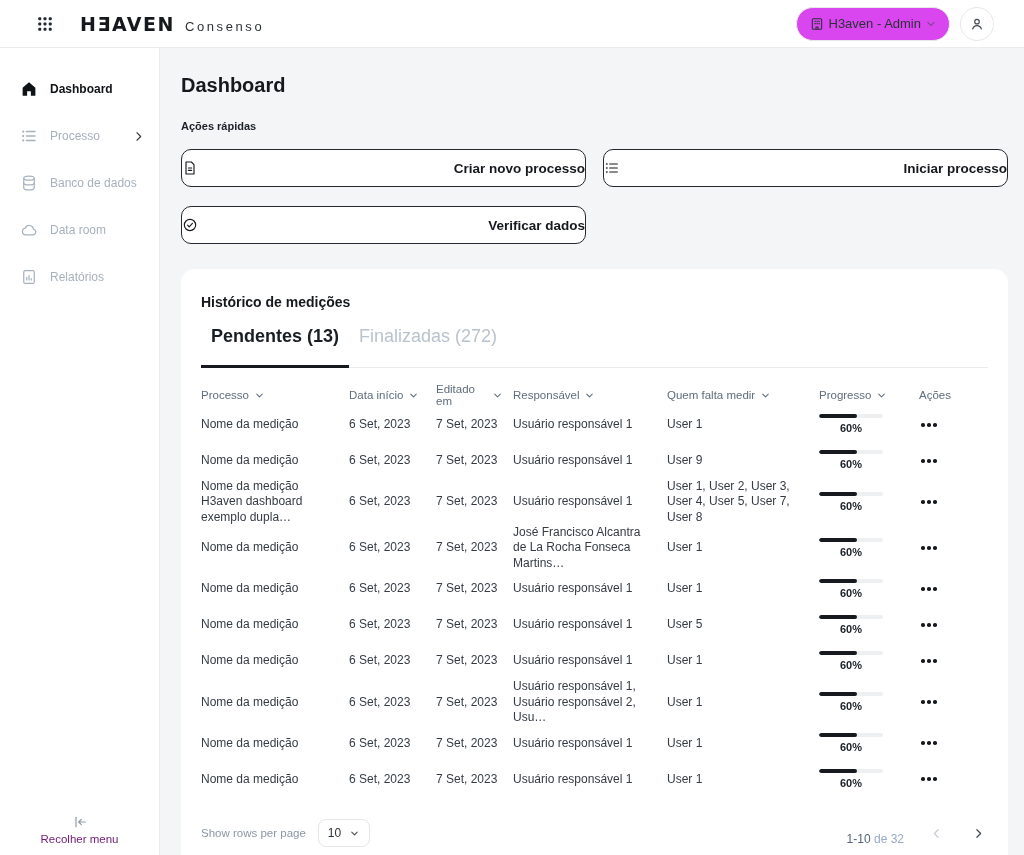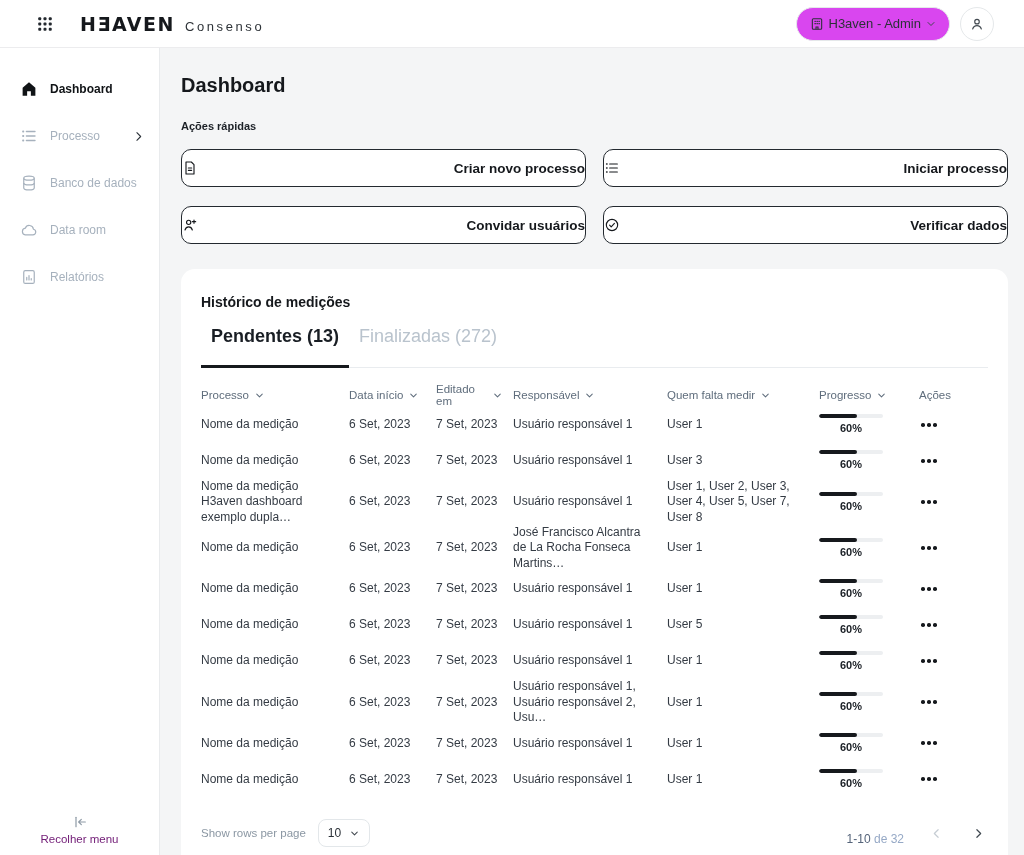--- a/index.html
+++ b/index.html
@@ -215,30 +215,20 @@
         <span class="ic">
           <svg width="16" height="16" viewBox="0 0 24 24" fill="none" stroke="currentColor" stroke-width="1.8" stroke-linecap="round">
             <path d="M8.5 6h11.5M8.5 12h11.5M8.5 18h11.5"></path>
               <path d="M4 6h.5M4 12h.5M4 18h.5" stroke-width="2.4"></path>
           </svg>
         </span>
         <span>Iniciar processo</span>
       </button>
       <button class="action-btn">
         <span class="ic">
-          <svg width="16" height="16" viewBox="0 0 24 24" fill="none" stroke="currentColor" stroke-width="1.7" stroke-linecap="round">
-            <circle cx="10" cy="8" r="3.2"></circle>
-              <path d="M4.5 19.5c.9-3 3-4.6 5.5-4.6s4.6 1.6 5.5 4.6"></path>
-              <path d="M18 4.5v5M15.5 7h5"></path>
-          </svg>
-        </span>
-        <span>Convidar usuários</span>
-      </button>
-      <button class="action-btn">
-        <span class="ic">
           <svg width="16" height="16" viewBox="0 0 24 24" fill="none" stroke="currentColor" stroke-width="1.7" stroke-linecap="round" stroke-linejoin="round">
             <circle cx="12" cy="12" r="8.5"></circle>
               <path d="M8.4 12.3l2.4 2.4 4.8-5"></path>
           </svg>
         </span>
         <span>Verificar dados</span>
       </button>
     </div>
 
     <section class="card">
@@ -313,21 +303,21 @@
                 <i></i>
               </div>
           </div>
         </div>
 
         <div class="tgrid trow">
           <div class="cell">Nome da medição</div>
           <div class="cell">6 Set, 2023</div>
           <div class="cell">7 Set, 2023</div>
           <div class="cell">Usuário responsável 1</div>
-          <div class="cell">User 3</div>
+          <div class="cell">User 9</div>
           <div class="cell">
             <div class="progress-wrap">
               <div class="ptrack">
                   <div class="pfill" style="width: 60%;"></div>
                 </div>
               <span class="ppct">60%</span>
             </div>
           </div>
           <div class="cell">
             <div class="more-btn">

